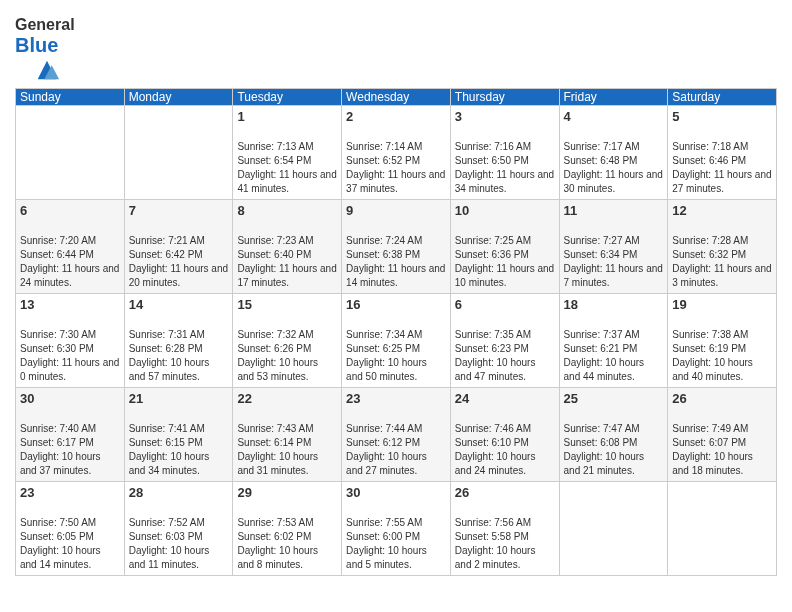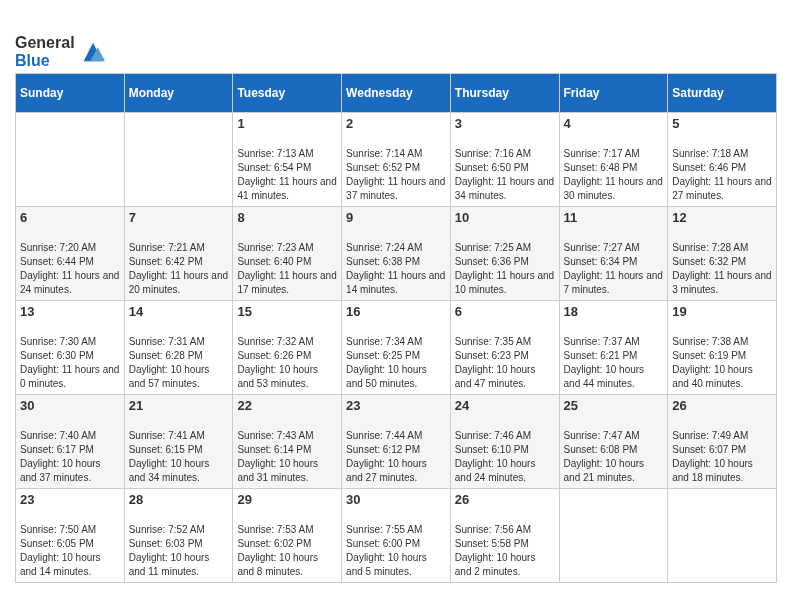--- a/index.html
+++ b/index.html
@@ -12,34 +12,35 @@
     }
     .header {
       display: flex;
       justify-content: space-between;
       align-items: flex-start;
       margin-bottom: 4px;
     }
     .logo {
       display: flex;
       align-items: center;
-      margin-top: 24px;
+      margin-top: 6px;
+      flex-direction: column;
     }
     .logo-text {
       display: flex;
       flex-direction: column;
       line-height: 1.1;
     }
     .logo-general {
       font-size: 16px;
       font-weight: bold;
       color: #333;
     }
     .logo-blue {
-      font-size: 16px;
+      font-size: 20px;
       font-weight: bold;
       color: #1a6abf;
     }
     .logo-icon {
       width: 28px;
       height: 28px;
       margin-left: 4px;
     }
     .title-area {
       text-align: right;
@@ -57,22 +58,22 @@
     }
     table {
       width: 100%;
       border-collapse: collapse;
       table-layout: fixed;
     }
     thead tr th {
       background-color: #1a6abf;
       color: #fff;
       font-size: 12px;
-      font-weight: bold;
-      padding: 12px 4px;
+      font-weight: normal;
+      padding: 1px 4px;
       text-align: left;
       border: 1px solid #ccc;
     }
     tbody tr td {
       border: 1px solid #ccc;
       vertical-align: top;
       padding: 3px 4px;
       font-size: 10.5px;
       color: #333;
       height: 80px;

